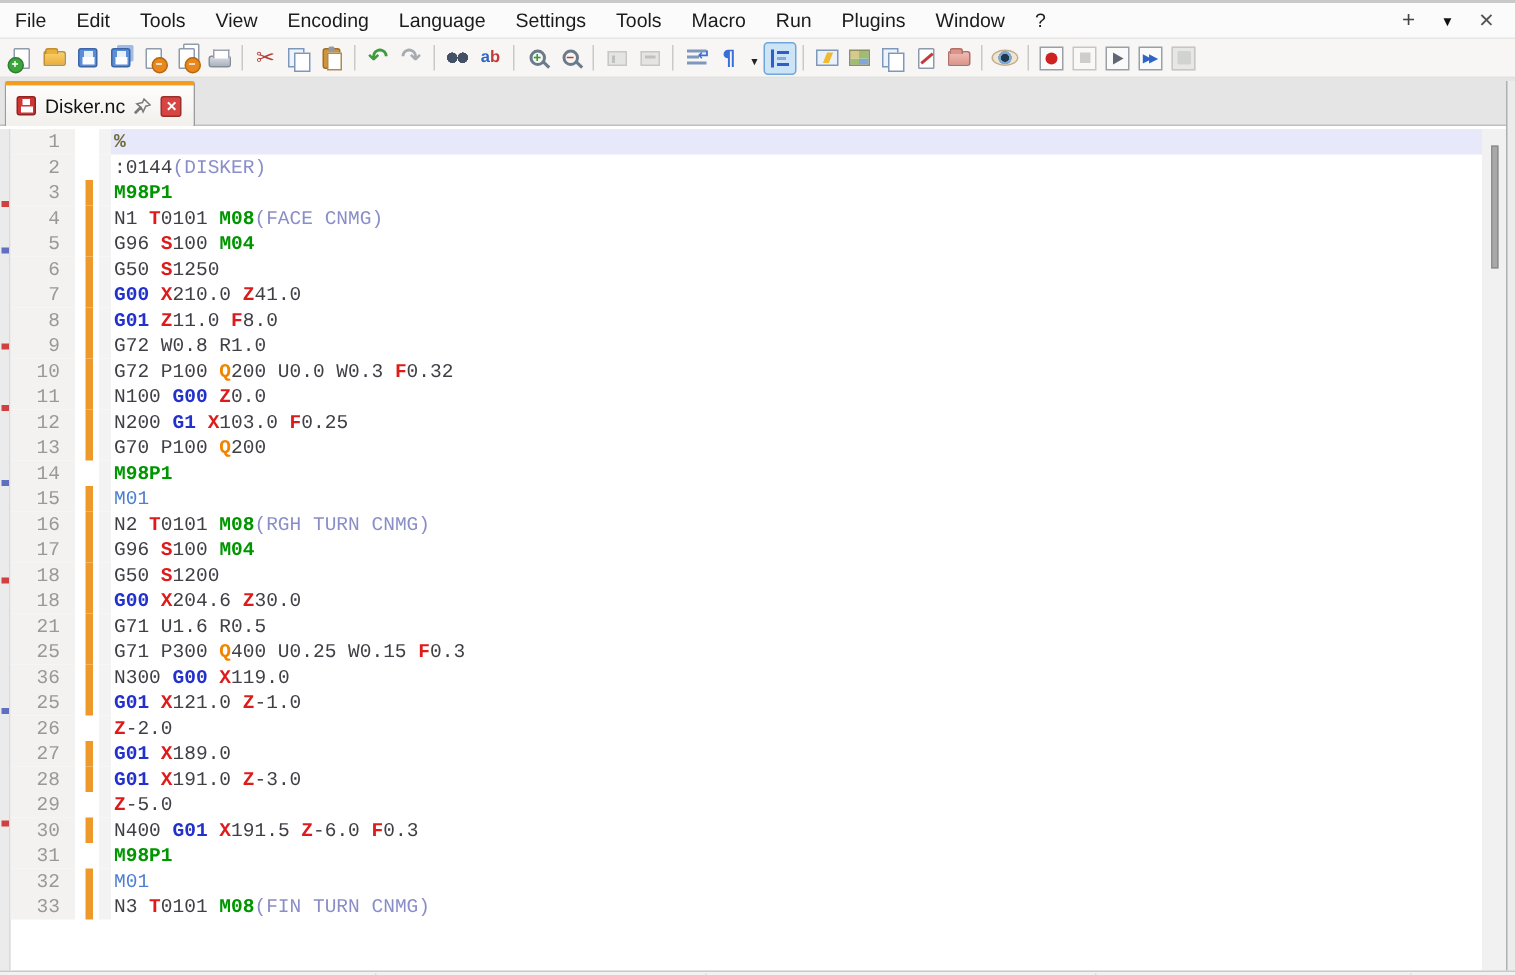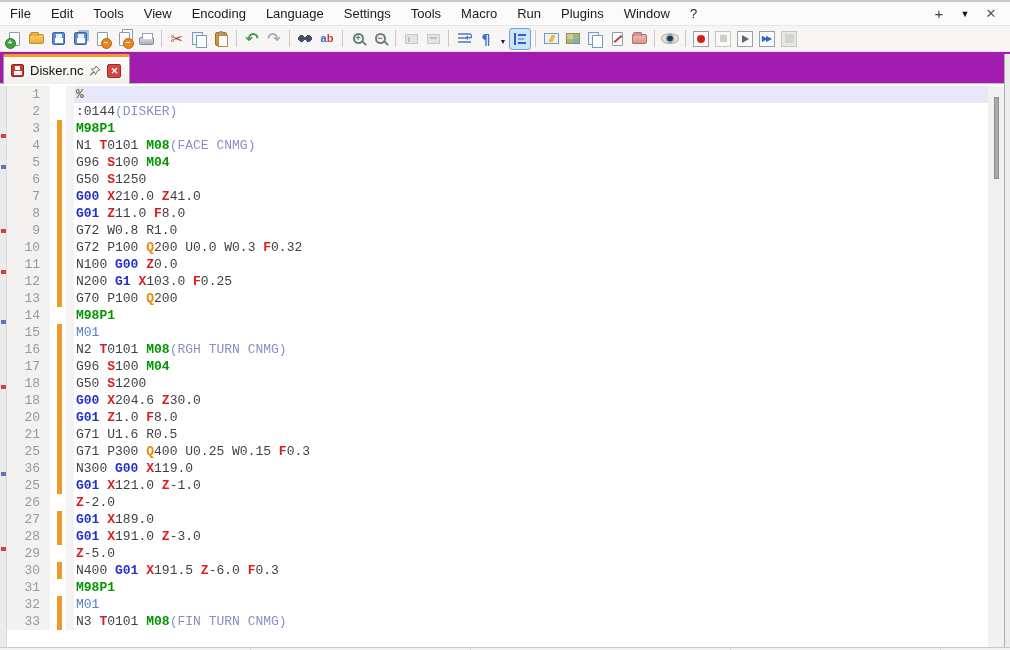--- a/index.html
+++ b/index.html
@@ -97,21 +97,21 @@
 
   .mac .g { width:16px; height:16px; border:1px solid #9aa0a6; background:#fafafa; display:flex; align-items:center; justify-content:center; }
   .i-macro-record .g:after { content:""; width:8px; height:8px; border-radius:50%; background:#ce2222; }
   .i-macro-stop .g:after { content:""; width:7px; height:7px; background:#a8aeb4; }
   .i-macro-play .g:after { content:""; border-left:7px solid #5e6874; border-top:4px solid transparent; border-bottom:4px solid transparent; }
   .i-macro-run-multiple .g:after { content:"▶▶"; color:#2e66c8; font-size:8px; letter-spacing:-2px; margin-left:-2px; }
   .i-macro-save .g { background:#d8dce0; }
   .i-macro-save .g:after { content:""; width:9px; height:9px; background:#b0b6bc; border-radius:1px; }
 
   
-  #tabbar { height:32px; background:#a21caf; position:relative; border-bottom:1px solid #bfbfbf; display:flex; align-items:flex-end; }
+  #tabbar { height:32px; background:#e5e5e5; position:relative; border-bottom:1px solid #bfbfbf; display:flex; align-items:flex-end; }
   #tab-active { height:30px; margin-left:3px; display:flex; align-items:center; gap:6px; padding:0 8px 0 7px;
       background:linear-gradient(#fdfdfd,#f2f0ec); border:1px solid #9c9c9c; border-bottom:none; border-top:3px solid #f59b1e; border-radius:2px 2px 0 0; position:relative; z-index:2; margin-bottom:-1px; }
   .floppy-red { width:13px; height:13px; background:#cc3734; border:1px solid #8f2422; border-radius:2px; position:relative; }
   .floppy-red:before { content:""; position:absolute; top:1px; left:3px; width:5px; height:4px; background:#fff; }
   .floppy-red:after { content:""; position:absolute; bottom:1px; left:2px; width:8px; height:4px; background:#fff; }
   #tab-label { font-size:13px; color:#111; }
   #tab-pin svg { display:block; }
   #tab-close { width:14px; height:14px; background:#d64541; border:1px solid #9c2f2c; border-radius:2px; color:#fff; font:bold 9px/12px "Liberation Sans",sans-serif; text-align:center; }
 
   
@@ -437,27 +437,20 @@
           <span class="txt"><span class="st-d">G50 </span><span class="st-a">S</span><span class="st-d">1200</span></span>
         </div>
         <div class="row">
           <span class="ln">18</span>
           <span class="bm"></span>
           <span class="chg on"></span>
           <span class="fold"></span>
           <span class="txt"><span class="st-g">G00 </span><span class="st-a">X</span><span class="st-d">204.6 </span><span class="st-a">Z</span><span class="st-d">30.0</span></span>
         </div>
         <div class="row">
-          <span class="ln">20</span>
-          <span class="bm"></span>
-          <span class="chg on"></span>
-          <span class="fold"></span>
-          <span class="txt"><span class="st-g">G01 </span><span class="st-a">Z</span><span class="st-d">1.0 </span><span class="st-a">F</span><span class="st-d">8.0</span></span>
-        </div>
-        <div class="row">
           <span class="ln">21</span>
           <span class="bm"></span>
           <span class="chg on"></span>
           <span class="fold"></span>
           <span class="txt"><span class="st-d">G71 U1.6 R0.5</span></span>
         </div>
         <div class="row">
           <span class="ln">25</span>
           <span class="bm"></span>
           <span class="chg on"></span>

